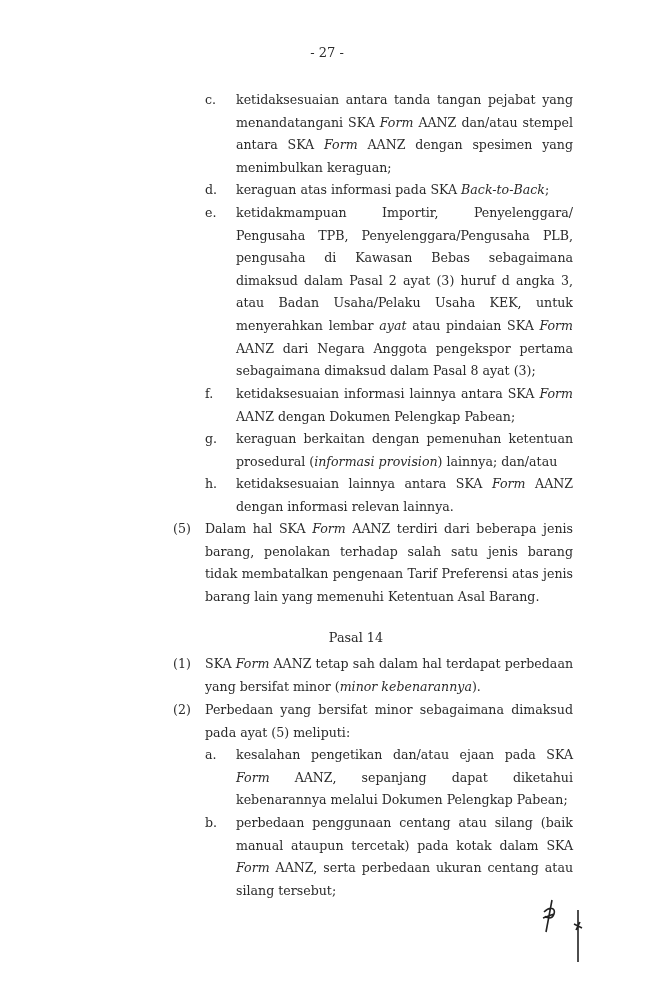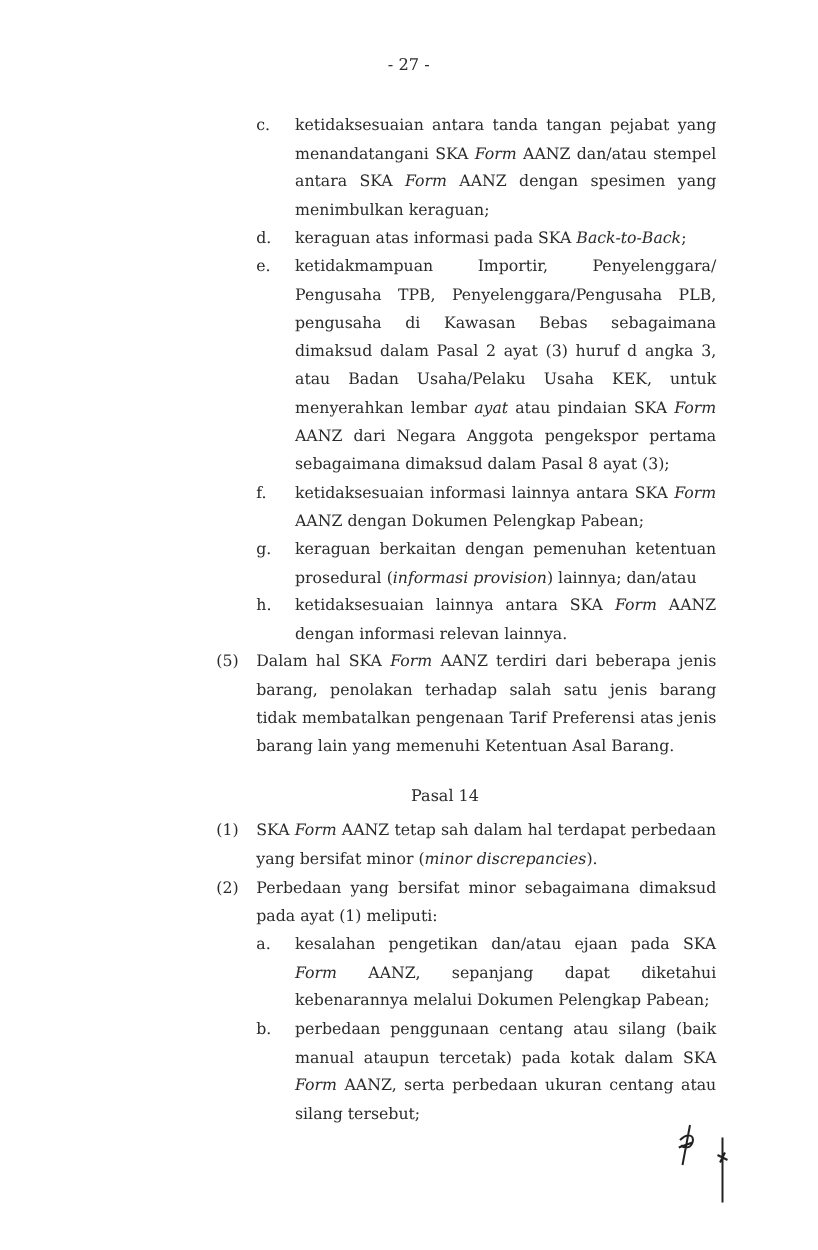--- a/index.html
+++ b/index.html
@@ -51,25 +51,25 @@
 
 <div class="block num" style="top:518px;">
   <span class="marker">(5)</span>
   <div class="text">Dalam hal SKA <i>Form</i> AANZ terdiri dari beberapa jenis barang, penolakan terhadap salah satu jenis barang tidak membatalkan pengenaan Tarif Preferensi atas jenis barang lain yang memenuhi Ketentuan Asal Barang.</div>
 </div>
 
 <div class="heading" style="top:630px;">Pasal 14</div>
 
 <div class="block num" style="top:653px;">
   <span class="marker">(1)</span>
-  <div class="text">SKA <i>Form</i> AANZ tetap sah dalam hal terdapat perbedaan yang bersifat minor (<i>minor discrepancies</i>).</div>
+  <div class="text">SKA <i>Form</i> AANZ tetap sah dalam hal terdapat perbedaan yang bersifat minor (<i>minor kebenarannya</i>).</div>
 </div>
 <div class="block num" style="top:699px;">
   <span class="marker">(2)</span>
-  <div class="text">Perbedaan yang bersifat minor sebagaimana dimaksud pada ayat (1) meliputi:</div>
+  <div class="text">Perbedaan yang bersifat minor sebagaimana dimaksud pada ayat (5) meliputi:</div>
 </div>
 
 <div class="block letter" style="top:744px;">
   <span class="marker">a.</span>
   <div class="text">kesalahan pengetikan dan/atau ejaan pada SKA <i>Form</i> AANZ, sepanjang dapat diketahui kebenarannya melalui Dokumen Pelengkap Pabean;</div>
 </div>
 <div class="block letter" style="top:812px;">
   <span class="marker">b.</span>
   <div class="text">perbedaan penggunaan centang atau silang (baik manual ataupun tercetak) pada kotak dalam SKA <i>Form</i> AANZ, serta perbedaan ukuran centang atau silang tersebut;</div>
 </div>

